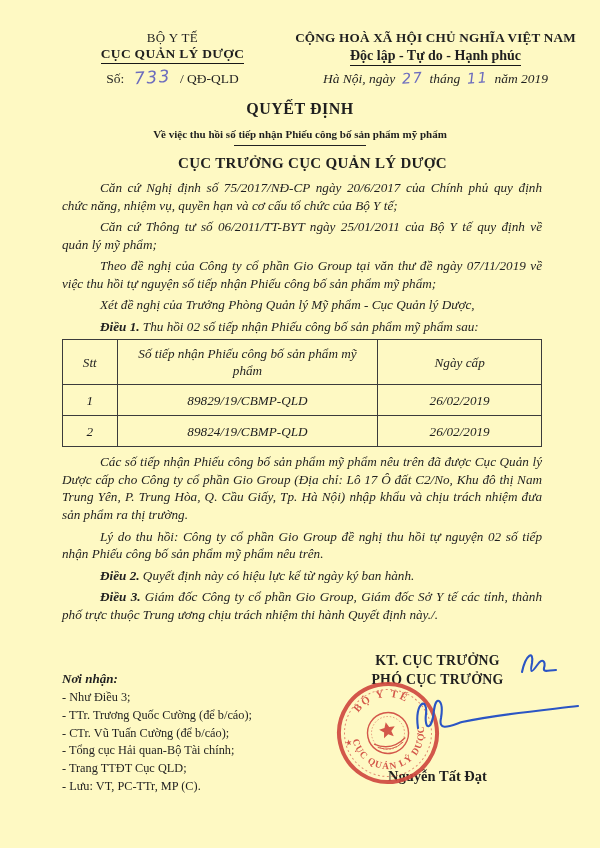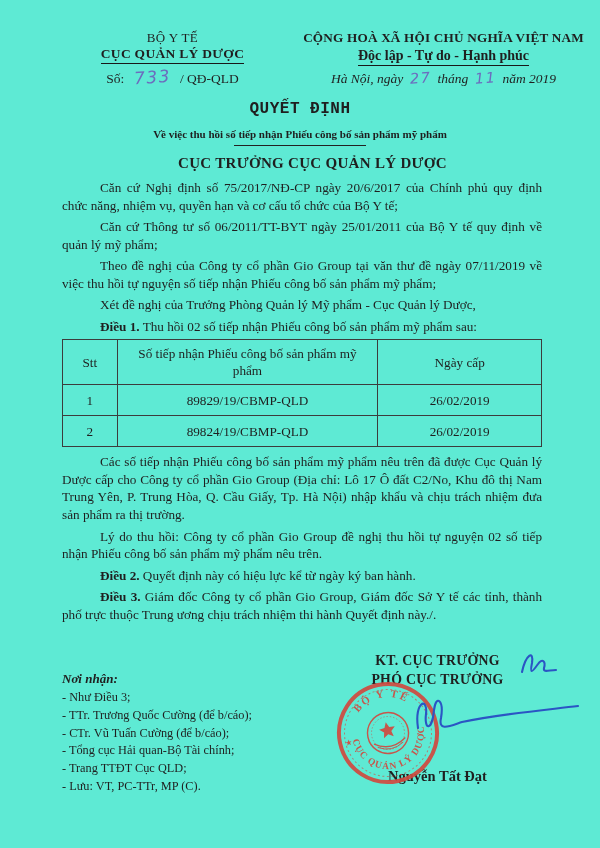--- a/index.html
+++ b/index.html
@@ -1,43 +1,43 @@
 <!DOCTYPE html>
 <html><head>
 <meta charset="utf-8">
 <style>
   html,body{margin:0;padding:0;background:#e8e8e8;}
   .page{
-    width:600px;height:848px;background:#5eead4;position:relative;overflow:hidden;
+    width:600px;height:848px;background:#fef9c3;position:relative;overflow:hidden;
     font-family:"Liberation Serif", serif;color:#1f1f1f;margin:0 auto;
   }
   
   .header{display:flex;padding-top:30px;}
   .h-left{width:235px;margin-left:55px;text-align:center;}
-  .h-right{width:285px;margin-left:11px;text-align:center;}
+  .h-right{width:285px;margin-left:3px;text-align:center;}
   .org-parent{font-size:13px;letter-spacing:.4px;}
   .org{font-size:13.5px;font-weight:bold;letter-spacing:.3px;}
   .org .u, .motto .u{display:inline-block;border-bottom:1.5px solid #181818;padding-bottom:1px;}
   .num-line{font-size:13.5px;margin-top:3px;}
   .hand{
     font-family:"DejaVu Sans", sans-serif;font-style:italic;color:#6c6cbe;
     display:inline-block;transform:rotate(-4deg);letter-spacing:1.5px;
   }
   .hand.big{font-size:17px;margin:0 6px;}
   .hand.small{font-size:14.5px;margin:0 3px;}
   .country{font-size:13.2px;font-weight:bold;letter-spacing:.2px;}
   .motto{font-size:14px;font-weight:bold;margin-top:2px;}
   .date-line{font-size:13.5px;font-style:italic;margin-top:4px;}
   
-  .title{margin-top:13px;text-align:center;font-size:16px;font-weight:bold;letter-spacing:.5px;font-family:Liberation Mono, monospace;}
+  .title{margin-top:13px;text-align:center;font-size:16px;font-weight:bold;letter-spacing:.5px;}
   .subtitle{margin-top:10px;text-align:center;font-size:11px;font-weight:bold;}
   .subtitle-rule{width:132px;border-top:1.5px solid #222;margin:5px auto 0;}
   .issuer{margin-top:9px;text-align:center;font-size:15px;font-weight:bold;letter-spacing:.3px;padding-left:25px;}
   
-  .body{margin:7px 58px 0 62px;font-size:13.2px;line-height:1.33;text-align:justify;}
+  .body{margin:7px 58px 0 62px;font-size:13.2px;line-height:1.33;text-align:justify;font-style:italic;}
   .para{text-indent:38px;margin:0 0 4px;}
   .decide-heading{text-align:center;font-size:15px;font-weight:bold;margin:6px 0 4px;letter-spacing:.4px;}
   
   table.doc-table{border-collapse:collapse;margin:4px auto 6px;font-size:13.2px;}
   .doc-table th,.doc-table td{border:1.2px solid #3c3c3c;text-align:center;font-weight:normal;padding:3px 6px;}
   .doc-table th{height:38px;}
   .doc-table td{height:24px;}
   .col-stt{width:42px;}
   .col-num{width:250px;margin-left:29px;}
   .col-date{width:152px;}

